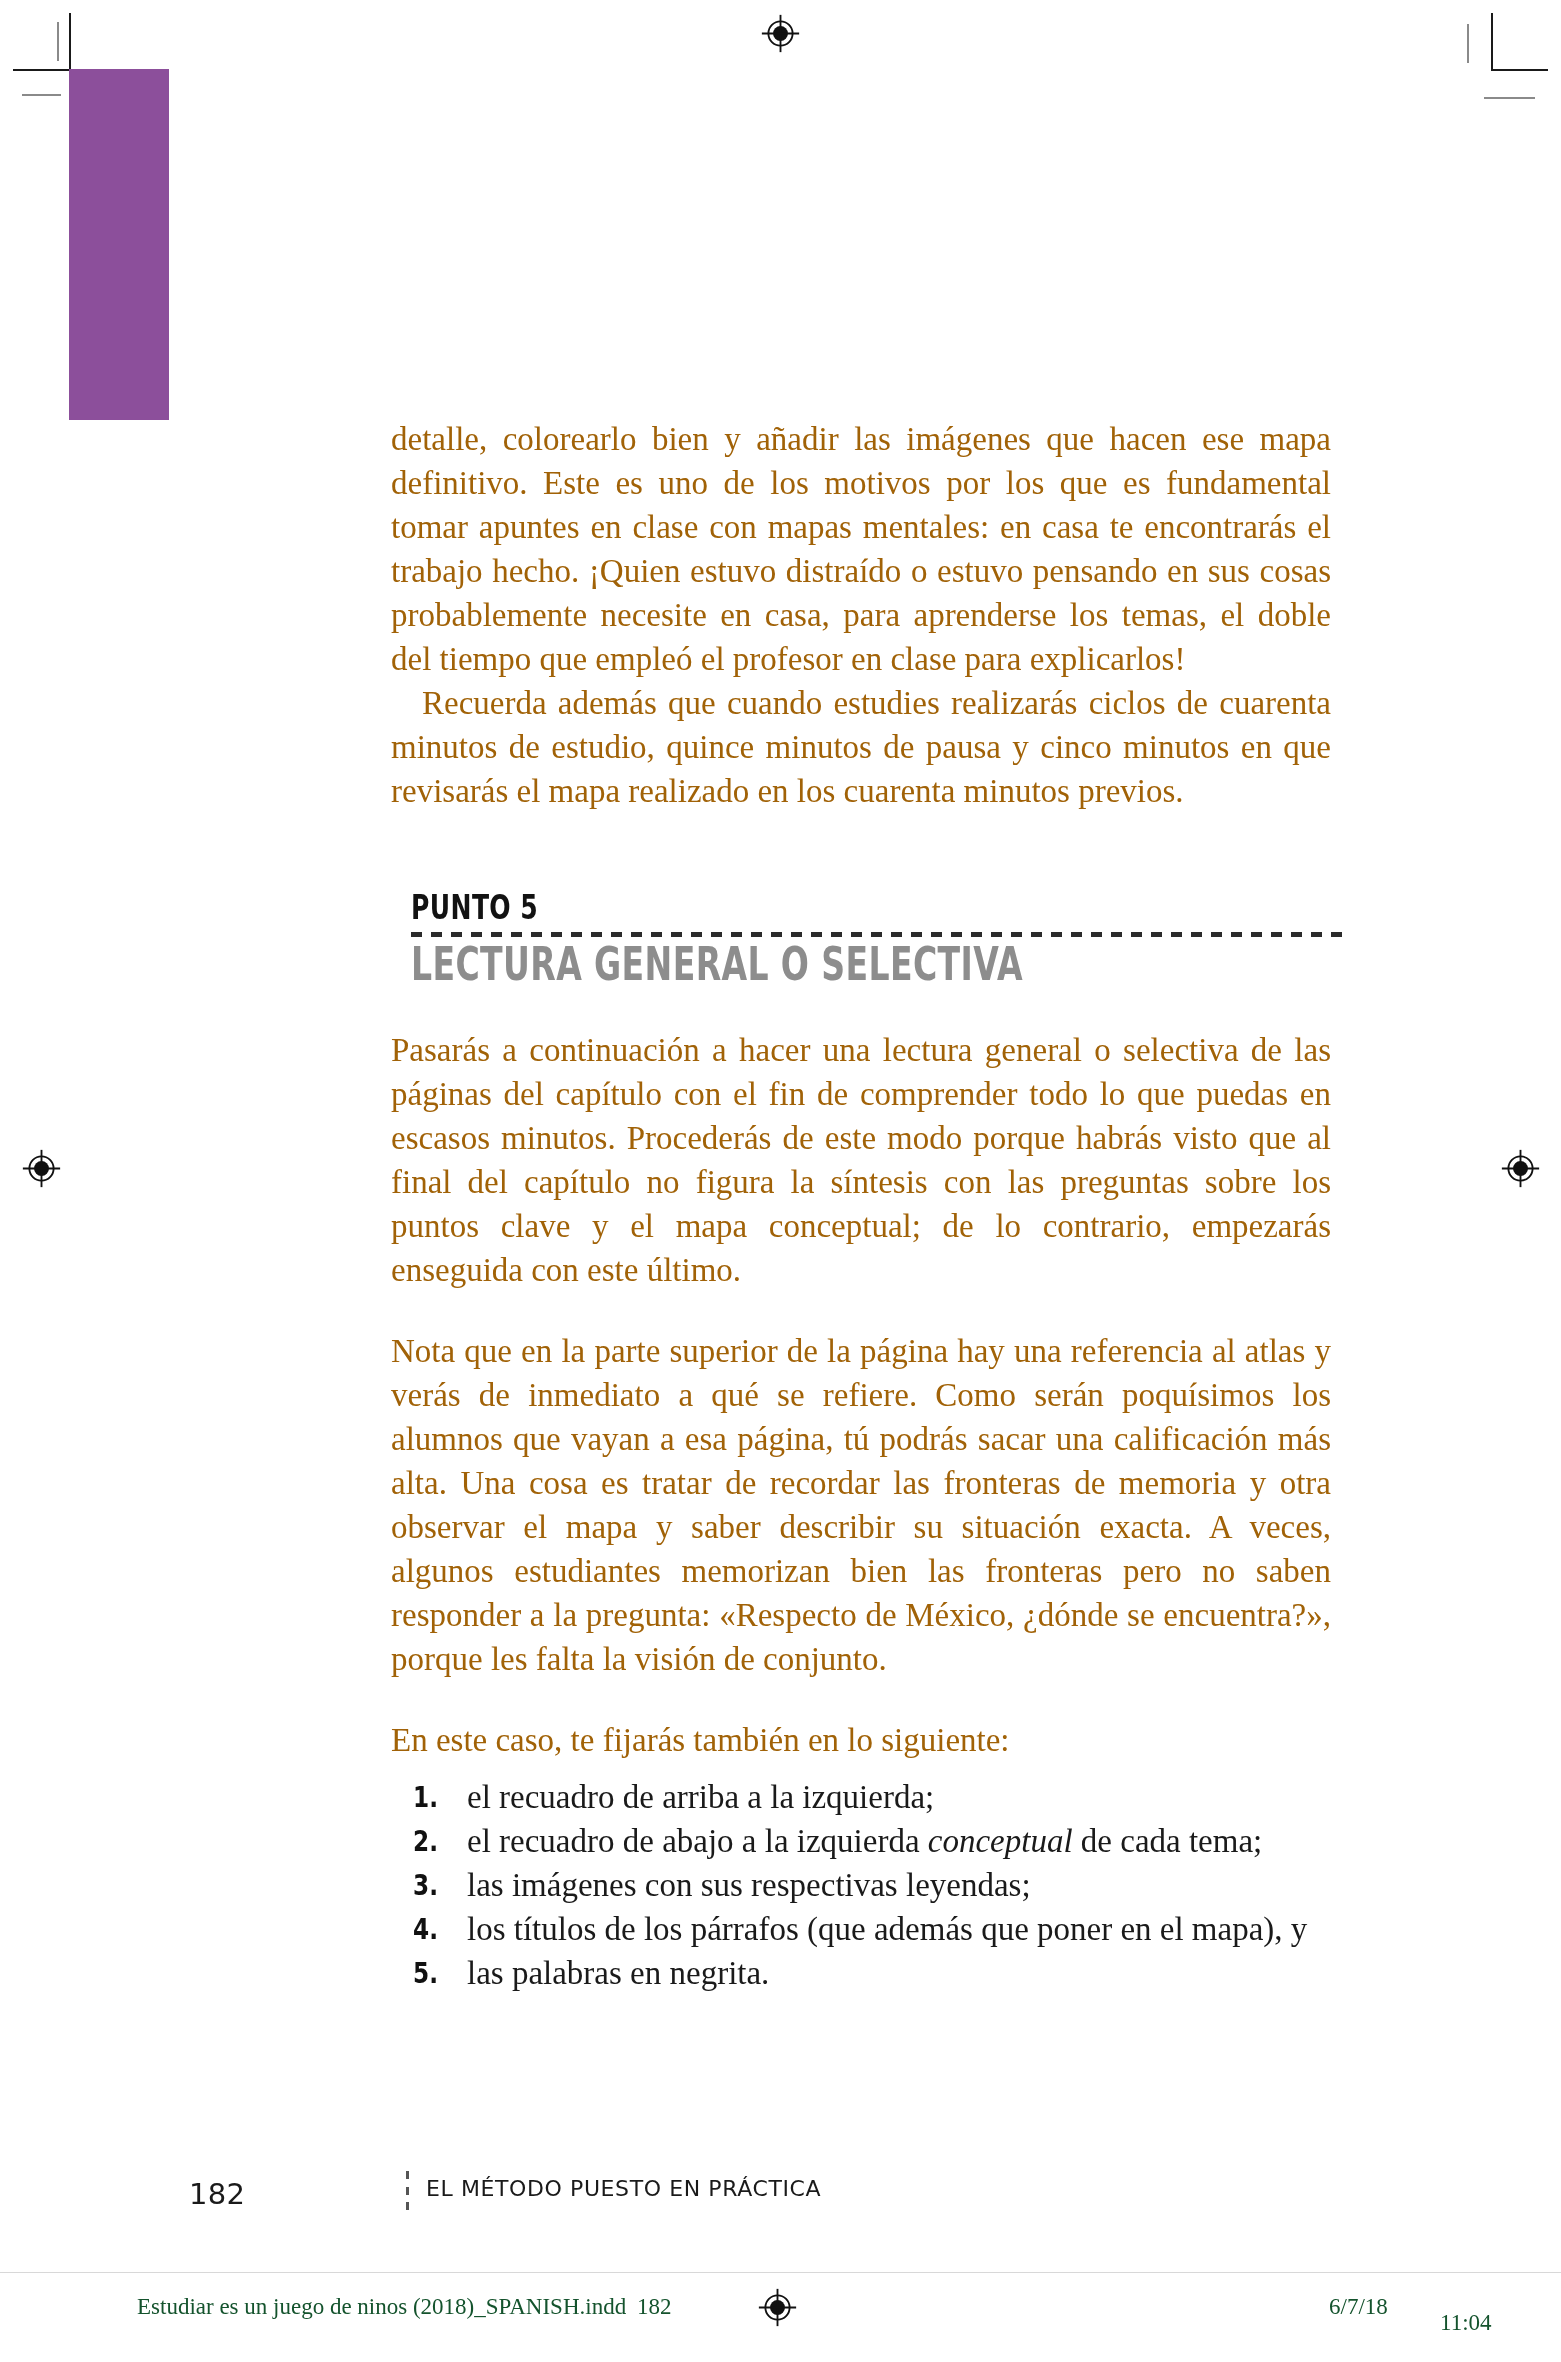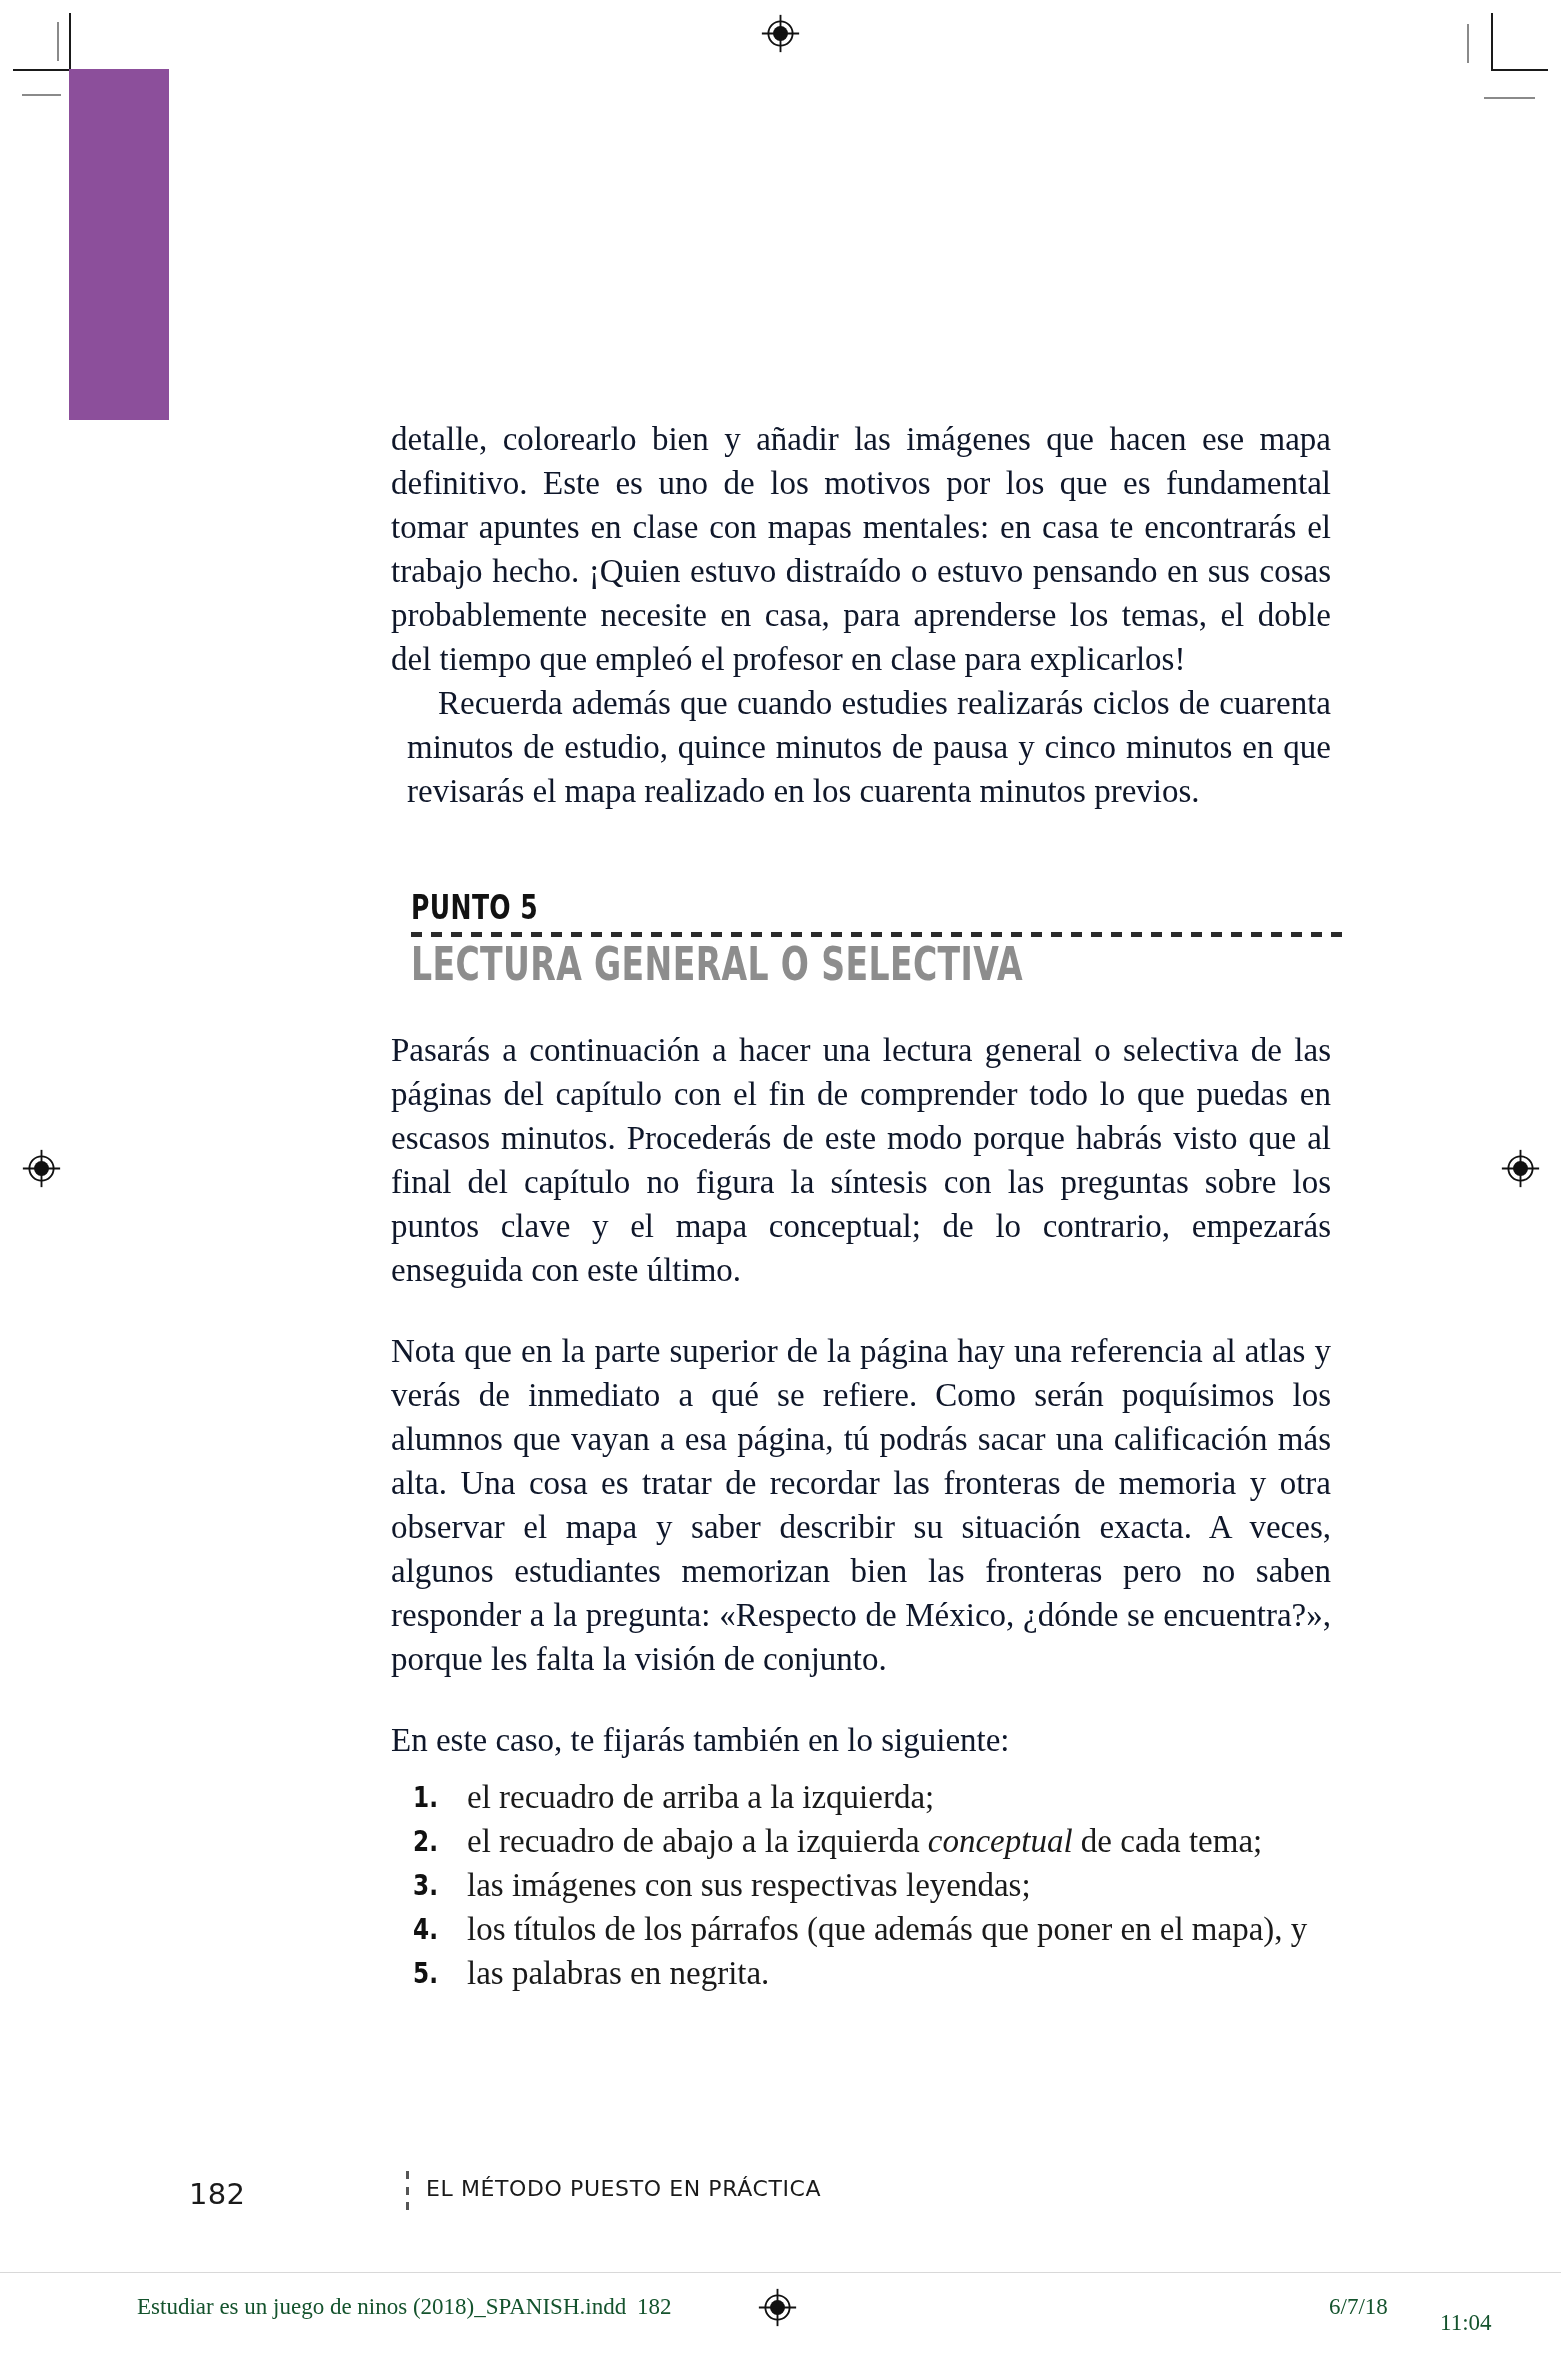--- a/index.html
+++ b/index.html
@@ -51,27 +51,27 @@
     position: absolute;
     left: 391px;
     top: 417px;
     width: 940px;
   }
 
   p.body {
     margin: 0;
     font-size: 33px;
     line-height: 44px;
-    color: #0f172a;
+    color: #a16207;
     text-align: justify;
     hyphens: none;
     font-family: "Liberation Serif", serif;
   }
   p.body.cont { text-indent: 0; }
-  p.body.indent { text-indent: 31px; margin-left: 16px; }
+  p.body.indent { text-indent: 31px; }
   p.gap-md { margin-top: 37px; }
 
   
   .section-head {
     margin-top: 78px;
     margin-bottom: 39px;
     margin-left: 20px;
   }
   .kicker {
     font-family: "DejaVu Sans", sans-serif;

